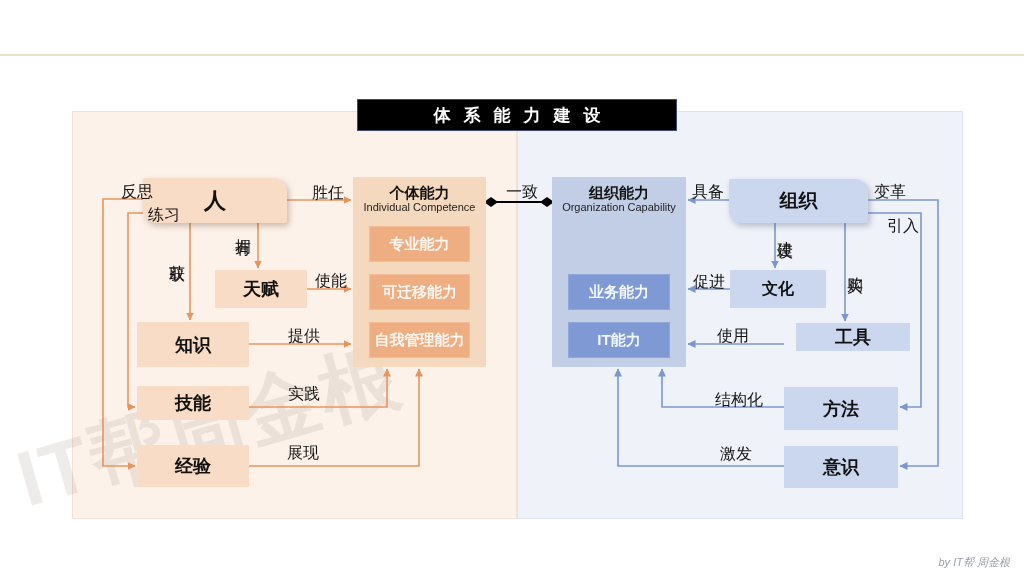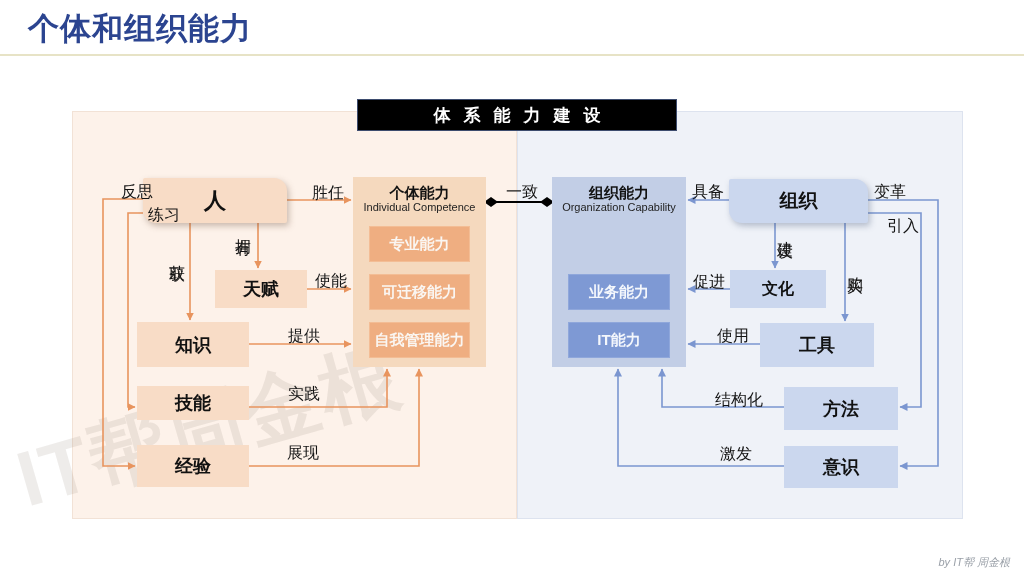--- a/index.html
+++ b/index.html
@@ -53,21 +53,20 @@
   .lbl{position:absolute;font-size:16px;color:#141414;z-index:4;white-space:nowrap;line-height:13px;}
   .lbl.vert{writing-mode:vertical-rl;letter-spacing:2px;}
 
   .footer{position:absolute;right:14px;top:555px;font-size:11px;font-style:italic;color:#9aa0a8;z-index:5;}
 </style>
 </head>
 <body>
 
 <div id="stage">
 
-  <div class="page-title">个体和组织能力</div>
   <div class="title-rule"></div>
 
   <div class="panel left"></div>
   <div class="panel right"></div>
 
   <div class="watermark">IT帮周金根</div>
 
   <div class="banner">体系能力建设</div>
 
   <svg class="connectors" width="1024" height="576" viewBox="0 0 1024 576">
@@ -127,21 +126,21 @@
 
   <div class="outer blue-o" style="left:552px;top:177px;width:134px;height:190px;">
     <div class="o-title">组织能力</div>
     <div class="o-sub">Organization Capability</div>
   </div>
   <div class="inner bl" style="left:568px;top:274px;width:102px;height:36px;">业务能力</div>
   <div class="inner bl" style="left:568px;top:322px;width:102px;height:36px;">IT能力</div>
 
   <div class="box blue round2b big" style="left:729px;top:179px;width:139px;height:44px;font-size:19px;">组织</div>
   <div class="box blue norm" style="left:730px;top:270px;width:96px;height:38px;">文化</div>
-  <div class="box blue mid" style="left:760px;top:323px;width:114px;height:44px;">工具</div>
+  <div class="box blue mid" style="left:796px;top:323px;width:114px;height:28px;">工具</div>
   <div class="box blue mid" style="left:784px;top:387px;width:114px;height:43px;">方法</div>
   <div class="box blue mid" style="left:784px;top:446px;width:114px;height:42px;">意识</div>
 
   <span class="lbl" style="left:121px;top:185px;">反思</span>
   <span class="lbl" style="left:148px;top:208px;">练习</span>
   <span class="lbl vert" style="left:171px;top:252px;">获取</span>
   <span class="lbl vert" style="left:237px;top:226px;">拥有</span>
   <span class="lbl" style="left:312px;top:186px;">胜任</span>
   <span class="lbl" style="left:315px;top:274px;">使能</span>
   <span class="lbl" style="left:288px;top:329px;">提供</span>

